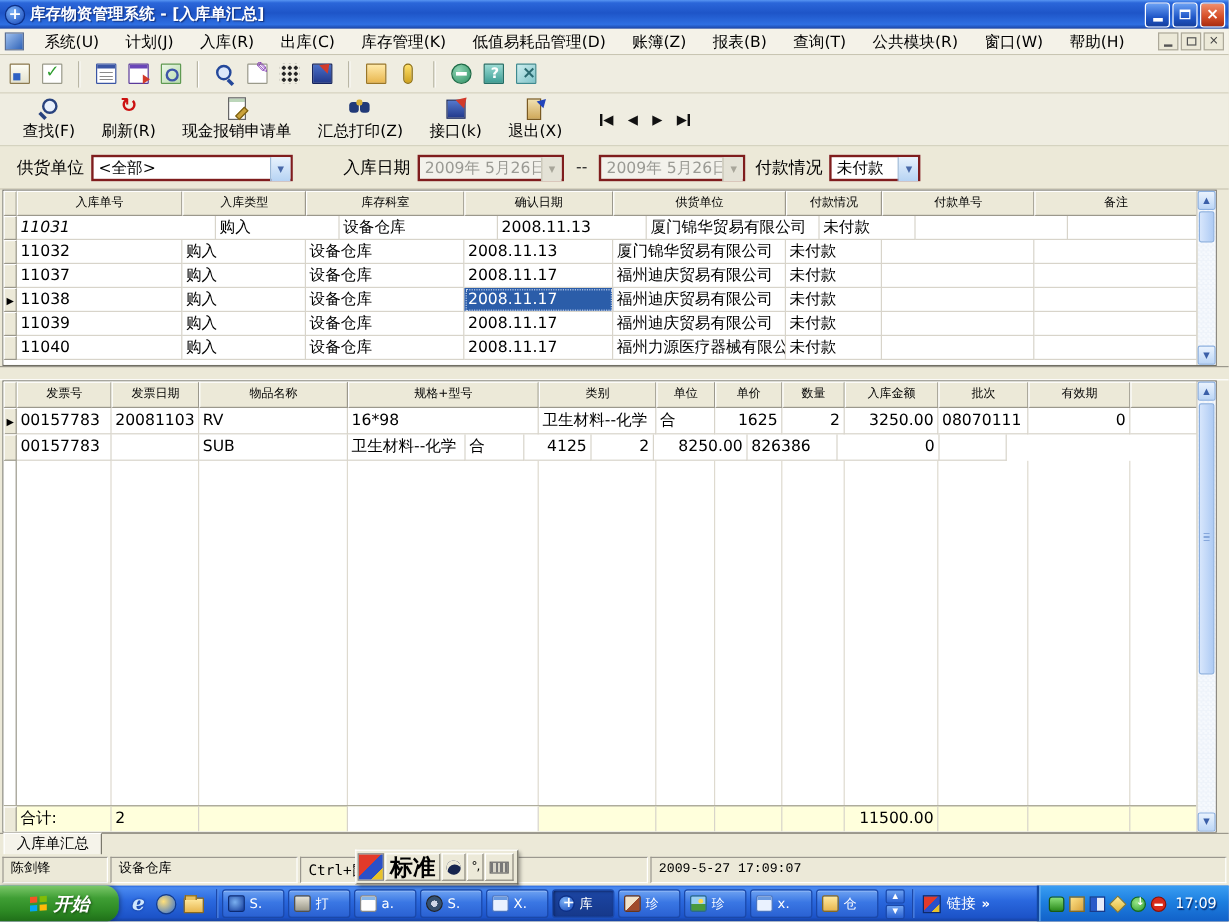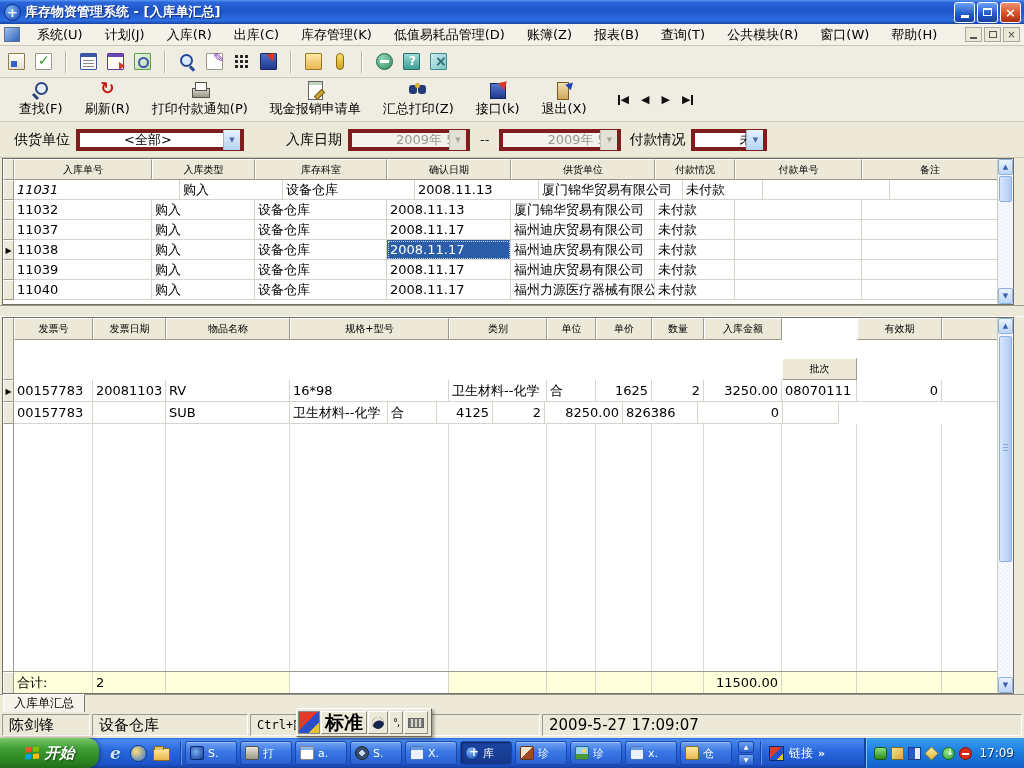--- a/index.html
+++ b/index.html
@@ -78,21 +78,21 @@
   .ic-exit-door::before{content:"";position:absolute;left:3px;top:1px;width:10px;height:16px;background:linear-gradient(180deg,#f0e0b0,#cfa85a);border:1px solid #7a5a22;}
   .ic-exit-door::after{content:"";position:absolute;right:0;top:0;width:0;height:0;border-left:7px solid #2244bb;border-top:4px solid transparent;border-bottom:4px solid transparent;transform:rotate(-45deg);}
   .nav-btns{display:flex;align-items:center;gap:12px;margin-left:22px;}
   .nav-btn{font-size:11px;color:#111;display:inline-flex;align-items:center;}
   .nav-first::before{content:"";display:inline-block;width:2px;height:10px;background:#111;margin-right:1px;}
   .nav-last::after{content:"";display:inline-block;width:2px;height:10px;background:#111;margin-left:1px;}
 
   
   .filterbar{height:36px;background:#ece9d8;display:flex;align-items:center;padding:0 14px;flex:0 0 auto;border-bottom:1px solid #c8c5b2;}
   .flabel{font-size:14px;margin-right:6px;white-space:nowrap;}
-  .combo{height:22px;background:#fff;border:4px solid #7f1d1d;display:flex;align-items:center;padding-left:40px;}
+  .combo{height:22px;background:#fff;border:2px solid #7f1d1d;display:flex;align-items:flex-start;}
   .combo-text{flex:1;padding:0 4px;font-size:13px;white-space:nowrap;overflow:hidden;}
   .combo-btn{width:17px;height:20px;background:linear-gradient(180deg,#e8f2fd,#b6d3f3);border-left:1px solid #9ebad8;color:#4868a8;font-size:7px;display:flex;align-items:center;justify-content:center;}
   .combo.disabled{background:#f3f2ec;}
   .combo.disabled .combo-text{color:#9a9a94;}
   .combo.disabled .combo-btn{background:#e4e2d6;color:#a8a69a;border-left-color:#c5c2b4;}
   .rsep{margin:0 10px;font-size:13px;color:#222;}
 
   
   .gridzone{display:flex;margin:0 10px 0 2px;border:1px solid #716f64;background:#fff;flex:0 0 auto;}
   .grid{flex:1;display:flex;flex-direction:column;overflow:hidden;background:#fff;}
@@ -124,21 +124,21 @@
   .sb-track{flex:1;position:relative;}
   .sb-thumb{position:absolute;left:1px;right:1px;background:linear-gradient(90deg,#d7e6fc,#aecbf4);border:1px solid #8cb0e0;border-radius:2px;}
   .sb-thumb.grip::after{content:"";position:absolute;left:3px;right:3px;top:50%;height:9px;margin-top:-5px;background:repeating-linear-gradient(180deg,#86a7dc 0 1px,transparent 1px 3px);}
 
   .splitter{height:12px;background:#ece9d8;border-top:1px solid #9b988c;border-bottom:1px solid #fff;flex:0 0 auto;}
 
   
   .tabstrip{height:18px;background:#ece9d8;border-top:1px solid #9b988c;display:flex;flex:0 0 auto;padding-left:3px;}
   .tab{margin-top:-1px;padding:0 10px;font-size:12px;line-height:16px;background:#f5f3ea;border:1px solid #7a786c;border-top-color:#fff;border-left-color:#fff;border-bottom:none;}
   .statusbar{height:26px;background:#ece9d8;display:flex;align-items:stretch;padding:2px 2px;gap:2px;flex:0 0 auto;}
-  .spanel{border:1px solid;border-color:#9b988f #fff #fff #9b988f;background:#ece9d8;font-size:15px;line-height:20px;padding:0 6px;white-space:nowrap;overflow:hidden;}
+  .spanel{border:1px solid;border-color:#9b988f #fff #fff #9b988f;background:#ece9d8;font-size:11px;line-height:20px;padding:0 6px;white-space:nowrap;overflow:hidden;font-family:Liberation Mono, monospace;}
   .sp-user{width:88px;}
   .sp-dept{width:156px;}
   .sp-hint{width:290px;font-family:"DejaVu Sans Mono","DejaVu Sans",monospace;font-size:12px;}
   .sp-time{flex:1;}
 
   
   .imebar{position:absolute;left:296px;top:708px;width:136px;height:29px;background:#ece9d8;border:1px solid;border-color:#fff #6a675c #6a675c #fff;box-shadow:2px 2px 3px rgba(0,0,0,.35);display:flex;align-items:center;padding:1px;gap:1px;z-index:50;}
   .ime-logo{width:22px;height:23px;background:linear-gradient(135deg,#e23a2a 0 45%,#2a50c8 45% 75%,#e8c22a 75%);border:1px solid #888;}
   .ime-btn{height:23px;border:1px solid;border-color:#fff #8a877c #8a877c #fff;background:#ece9d8;display:flex;align-items:center;justify-content:center;font-size:19px;padding:0 3px;}
   .ime-name{font-weight:bold;}
@@ -264,24 +264,20 @@
     <div class="main-btns" id="main-buttons">
         <div class="big-btn">
           <span class="bic ic-search"></span>
           <span class="big-lbl">查找(F)</span>
         </div>
         <div class="big-btn">
           <span class="bic ic-refresh"></span>
           <span class="big-lbl">刷新(R)</span>
         </div>
         <div class="big-btn">
-          <span class="bic ic-printer"></span>
-          <span class="big-lbl">打印付款通知(P)</span>
-        </div>
-        <div class="big-btn">
           <span class="bic ic-cash-note"></span>
           <span class="big-lbl">现金报销申请单</span>
         </div>
         <div class="big-btn">
           <span class="bic ic-binoculars"></span>
           <span class="big-lbl">汇总打印(Z)</span>
         </div>
         <div class="big-btn">
           <span class="bic ic-disk-export"></span>
           <span class="big-lbl">接口(k)</span>
@@ -419,21 +415,21 @@
           <div class="g-sel"></div>
           <div class="g-headcell" style="width: 79px;">发票号</div>
           <div class="g-headcell" style="width: 73px;">发票日期</div>
           <div class="g-headcell" style="width: 124px;">物品名称</div>
           <div class="g-headcell" style="width: 159px;">规格+型号</div>
           <div class="g-headcell" style="width: 98px;">类别</div>
           <div class="g-headcell" style="width: 49px;">单位</div>
           <div class="g-headcell" style="width: 56px;">单价</div>
           <div class="g-headcell" style="width: 52px;">数量</div>
           <div class="g-headcell" style="width: 78px;">入库金额</div>
-          <div class="g-headcell" style="width: 75px; margin-top: 40px;">批次</div>
+          <div class="g-headcell" style="width: 75px;">批次</div>
           <div class="g-headcell" style="width: 85px;">有效期</div>
           <div class="g-headcell" style="width: 56px;"></div>
         </div>
         <div class="g-row">
           <div class="g-sel">▶</div>
           <div class="g-cell" style="width: 79px;">00157783</div>
           <div class="g-cell" style="width: 73px;">20081103</div>
           <div class="g-cell" style="width: 124px;">RV</div>
           <div class="g-cell" style="width: 159px;">16*98</div>
           <div class="g-cell" style="width: 98px;">卫生材料--化学</div>

